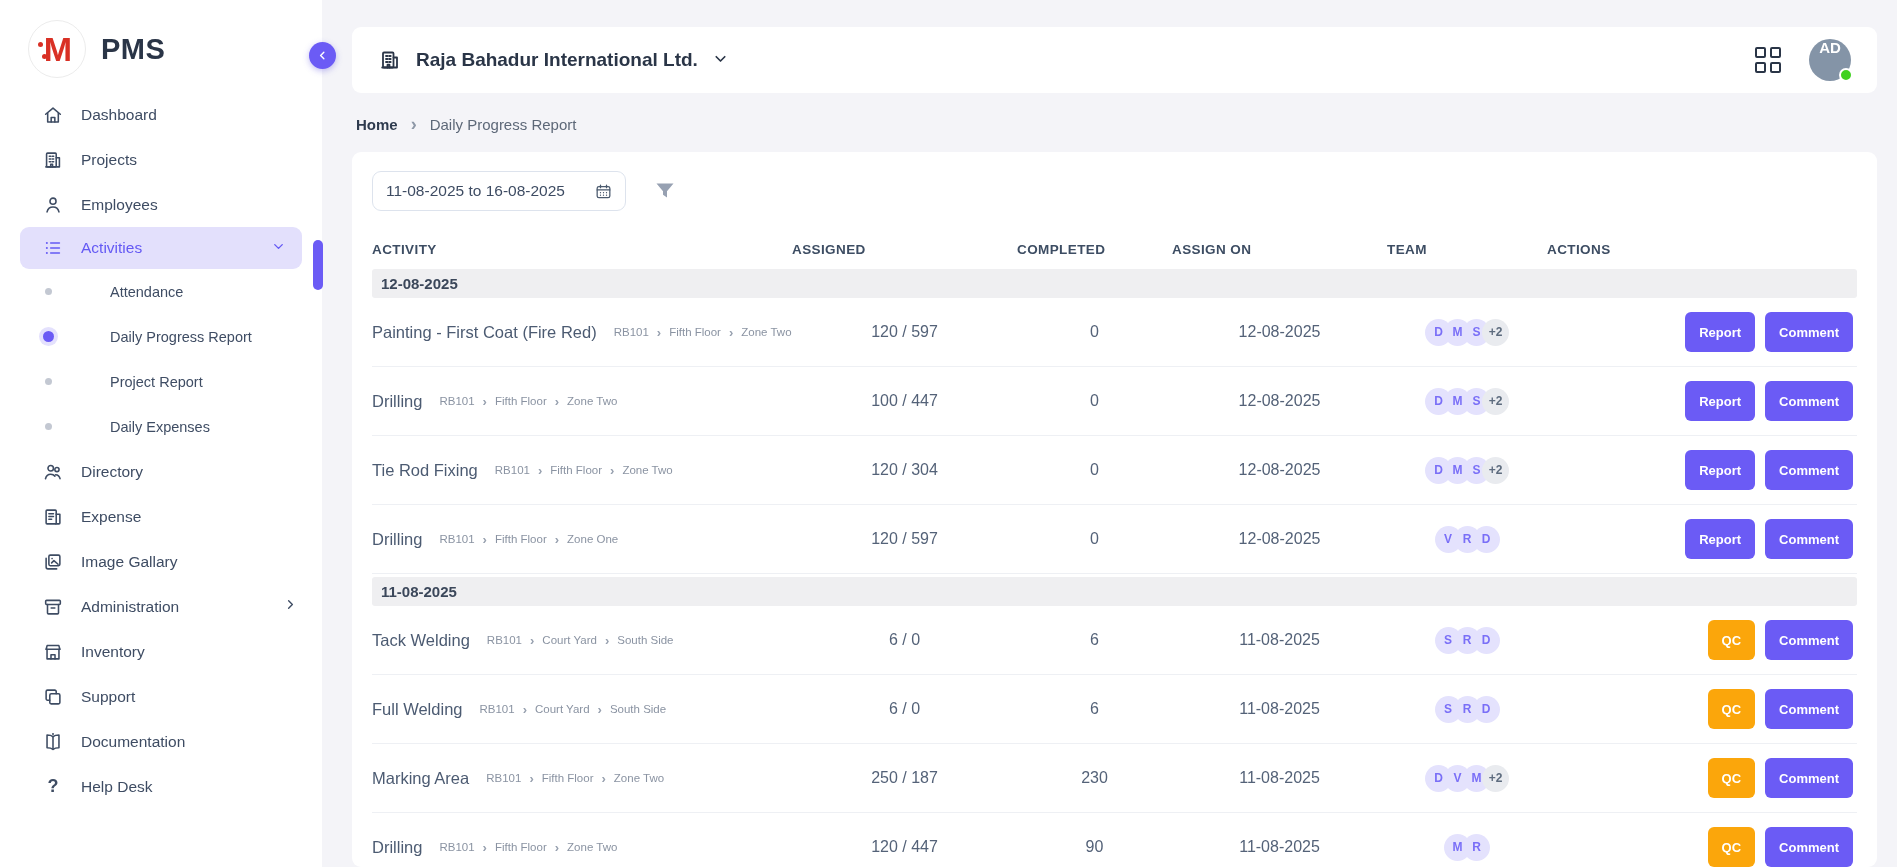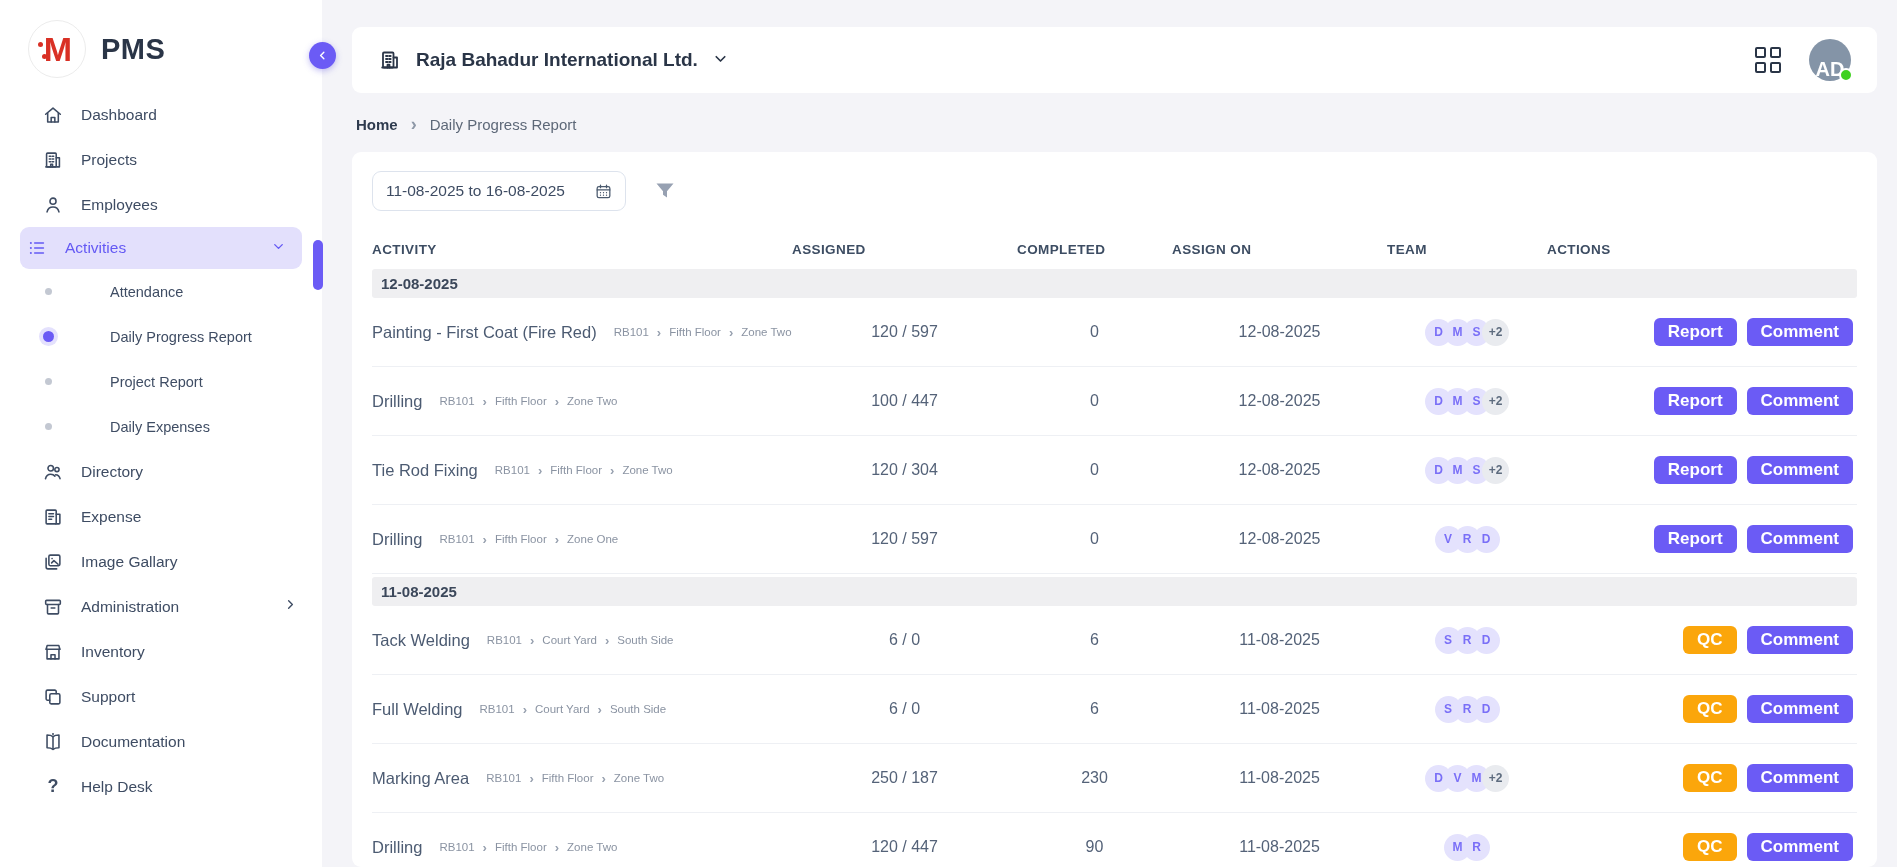--- a/index.html
+++ b/index.html
@@ -12,42 +12,42 @@
   .logo-row{display:flex;align-items:center;gap:15px;padding:4px 0 14px 28px}
   .logo-badge{width:58px;height:58px;border-radius:50%;border:1px solid #ececec;display:flex;align-items:center;justify-content:center;position:relative;background:#fff}
   .logo-m{color:#d93025;font-size:34px;font-weight:800;letter-spacing:-2px}
   .logo-dot{position:absolute;border-radius:50%;background:#d93025}
   .ld1{width:5px;height:5px;left:9px;top:21px}
   .ld2{width:5px;height:5px;left:13px;top:33px}
   .logo-text{font-size:29px;font-weight:800;color:#2a3547;letter-spacing:.5px}
   .nav-item{display:flex;align-items:center;gap:17px;height:45px;padding:0 24px 0 42px;font-size:15.5px;font-weight:500;color:#3e4c63;cursor:pointer}
   .nav-item .nicon{width:22px;height:22px;display:flex;align-items:center;justify-content:center;flex-shrink:0}
   .nav-item svg{width:22px;height:22px;stroke:currentColor;fill:none;stroke-width:1.7;stroke-linecap:round;stroke-linejoin:round}
-  .nav-item.active{background:#e3e0fc;color:#6459f4;border-radius:9px;margin:0 20px;padding:0 16px 0 6px;height:42px}
+  .nav-item.active{background:#e3e0fc;color:#6459f4;border-radius:9px;margin:0 20px;padding:0 16px 0 22px;height:42px}
   .nav-item .spacer{flex:1}
   .chev svg{width:15px;height:15px;stroke-width:2.2}
   .qmark{font-size:18px;font-weight:700;color:#3e4c63;width:22px;text-align:center}
   .sub-item{display:flex;align-items:center;height:45px;padding-left:45px;font-size:14.5px;font-weight:500;color:#3f4d64;cursor:pointer}
   .dot{width:7px;height:7px;border-radius:50%;background:#c3c8d2;margin-right:58px;flex-shrink:0}
   .dot.on{width:11px;height:11px;background:#6b5bf5;box-shadow:0 0 0 4px #e4e1fd;margin-left:-2px;margin-right:56px}
   .collapse-btn{position:absolute;left:309px;top:42px;width:27px;height:27px;border-radius:50%;background:#6b5bf5;display:flex;align-items:center;justify-content:center;z-index:6;box-shadow:0 2px 6px rgba(80,70,220,.35);cursor:pointer}
   .collapse-btn svg{width:13px;height:13px;stroke:#fff;stroke-width:2.6;fill:none;stroke-linecap:round;stroke-linejoin:round}
   .active-bar{position:absolute;left:313px;top:240px;width:10px;height:50px;border-radius:5px;background:#6b5bf5;z-index:5}
 
   
   .main{flex:1;min-width:0;display:flex;flex-direction:column;padding:27px 20px 0 30px}
   .topbar{height:66px;background:#fff;border-radius:9px;display:flex;align-items:center;padding:0 26px;flex-shrink:0}
   .company{display:flex;align-items:center;gap:14px;cursor:pointer}
   .company svg.bld{width:24px;height:24px;stroke:#2a3547;fill:none;stroke-width:1.8;stroke-linecap:round;stroke-linejoin:round}
   .company-name{font-size:19px;font-weight:700;color:#2a3547}
   .company .cdown svg{width:17px;height:17px;stroke:#2a3547;stroke-width:2.4;fill:none;stroke-linecap:round;stroke-linejoin:round}
   .topbar-right{margin-left:auto;display:flex;align-items:center;gap:28px}
   .grid-icon{display:grid;grid-template-columns:11px 11px;grid-gap:4px;cursor:pointer}
   .grid-icon i{width:11px;height:11px;border:2.2px solid #2a3547;border-radius:2px;display:block}
-  .avatar{width:42px;height:42px;border-radius:50%;background:#8494a7;color:#fff;font-weight:700;font-size:20px;display:flex;align-items:flex-end;justify-content:center;position:relative;cursor:pointer}
+  .avatar{width:42px;height:42px;border-radius:50%;background:#8494a7;color:#fff;font-weight:700;font-size:15px;display:flex;align-items:flex-start;justify-content:center;position:relative;cursor:pointer}
   .status-dot{position:absolute;right:-2px;bottom:-1px;width:14px;height:14px;border-radius:50%;background:#3fd11f;border:2.5px solid #fff}
 
   .breadcrumb{display:flex;align-items:center;gap:13px;margin:21px 0 0 4px;font-size:15px;flex-shrink:0}
   .bc-home{color:#2f3b4f;font-weight:700;cursor:pointer}
   .bc-sep::before{content:"›";color:#8d97a7;font-size:18px;font-weight:600}
   .bc-current{color:#5d6878}
 
   .content{margin-top:17px;background:#fff;border-radius:9px;padding:19px 20px 0 20px;flex:1;overflow:hidden;display:flex;flex-direction:column}
   .filter-row{display:flex;align-items:center;gap:27px;flex-shrink:0}
   .date-input{width:254px;height:40px;border:1px solid #dde3ed;border-radius:9px;display:flex;align-items:center;padding:0 12px 0 13px;gap:15px;font-size:15.5px;color:#3e4c63;cursor:pointer;background:#fff}
@@ -64,21 +64,21 @@
   .cell-activity{display:flex;flex-direction:row;gap:17px}
   .act-title{font-size:16.5px;color:#4c5b72}
   .act-loc{display:flex;align-items:center;gap:8px;font-size:11.5px;font-weight:500;color:#8a93a2}
   .loc-sep::before{content:"›";color:#97a0af;font-size:13px;font-weight:700}
   .cell-num{text-align:center;font-size:16px;color:#546278}
   .cell-team{display:flex;justify-content:center}
   .tbadge{width:27px;height:27px;border-radius:50%;background:#e4e2fd;color:#7a6ff7;font-size:12px;font-weight:700;display:flex;align-items:center;justify-content:center;cursor:pointer}
   .tbadge + .tbadge{margin-left:-8px}
   .tbadge.extra{background:#e9ebef;color:#5d6b7e}
   .cell-actions{display:flex;justify-content:flex-end;gap:10px;padding-right:4px}
-  .btn{height:28px;border:none;border-radius:6px;color:#fff;font-weight:700;font-size:17px;padding:0 14px;display:flex;align-items:center;justify-content:center;cursor:pointer;font-family:"Liberation Sans",sans-serif}
+  .btn{height:40px;border:none;border-radius:6px;color:#fff;font-weight:700;font-size:13px;padding:0 14px;display:flex;align-items:center;justify-content:center;cursor:pointer;font-family:"Liberation Sans",sans-serif}
   .btn-purple{background:#6b5bf5}
   .btn-orange{background:#fba60b}
 </style>
 </head>
 <body>
 
 <div class="app">
 
   <aside class="sidebar">
     <div class="logo-row">

